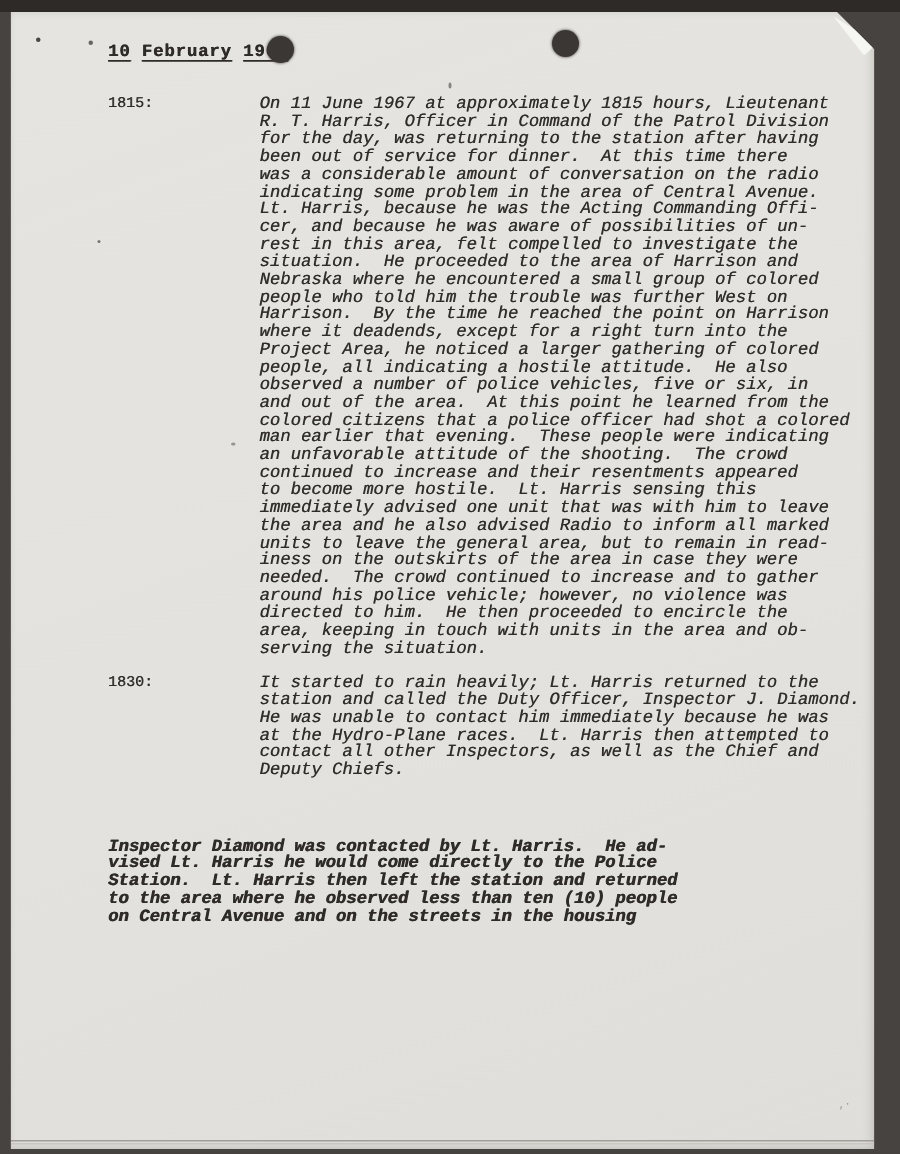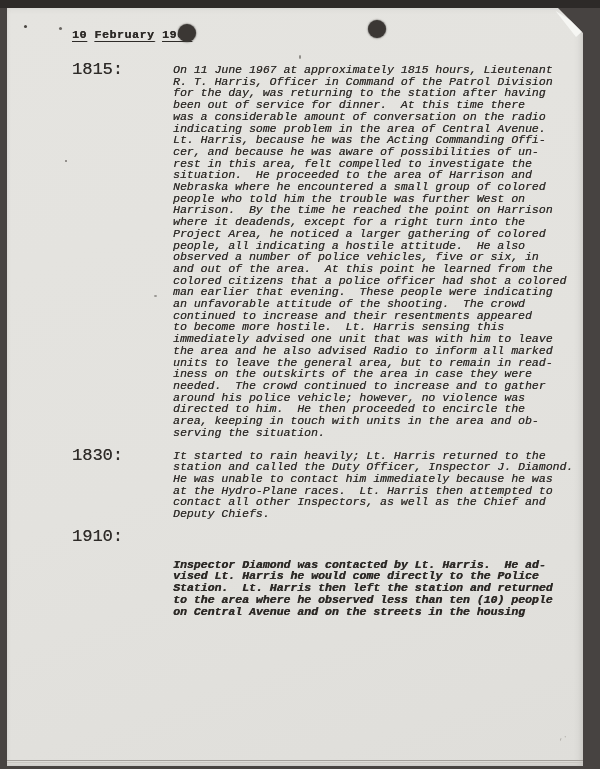--- a/index.html
+++ b/index.html
@@ -53,21 +53,21 @@
     letter-spacing: 0.6px; text-shadow: 0.3px 0 0 currentColor;
   }
 
   .uw { text-decoration: underline; text-decoration-thickness: 1px; text-underline-offset: 2.5px; }
 
   .entries { margin-top: 22px; }
   .entry { display: flex; margin-left: 65px; margin-right: 4px; }
   .entry + .entry { margin-top: 11px; }
   .entry-time {
     width: 101px; flex: 0 0 101px;
-    font-size: 17px; line-height: 11.7px;
+    font-size: 10px; line-height: 11.7px;
     text-shadow: 0.25px 0 0 rgba(46,43,40,0.75);
   }
   .entry-text {
     white-space: pre; font-size: 11.5px; line-height: 11.7px;
     text-shadow: 0.25px 0 0 rgba(46,43,40,0.75);
     font-style: italic;
   }
   .entry.heavy .entry-text {
     font-weight: bold; text-shadow: 0.4px 0 0 currentColor; margin-top: 28px;
   }
@@ -152,21 +152,20 @@
       <div class="entry">
         <div class="entry-time">1830:</div>
         <div class="entry-text">It started to rain heavily; Lt. Harris returned to the
 station and called the Duty Officer, Inspector J. Diamond.
 He was unable to contact him immediately because he was
 at the Hydro-Plane races.  Lt. Harris then attempted to
 contact all other Inspectors, as well as the Chief and
 Deputy Chiefs.</div>
       </div>
       <div class="entry heavy">
-        <div class="entry-time">1910:</div>
         <div class="entry-text">Inspector Diamond was contacted by Lt. Harris.  He ad-
 vised Lt. Harris he would come directly to the Police
 Station.  Lt. Harris then left the station and returned
 to the area where he observed less than ten (10) people
 on Central Avenue and on the streets in the housing</div>
       </div>
     </div>
 
     <div class="smudge">,·</div>
     <div class="bottom-edge-2"></div>

